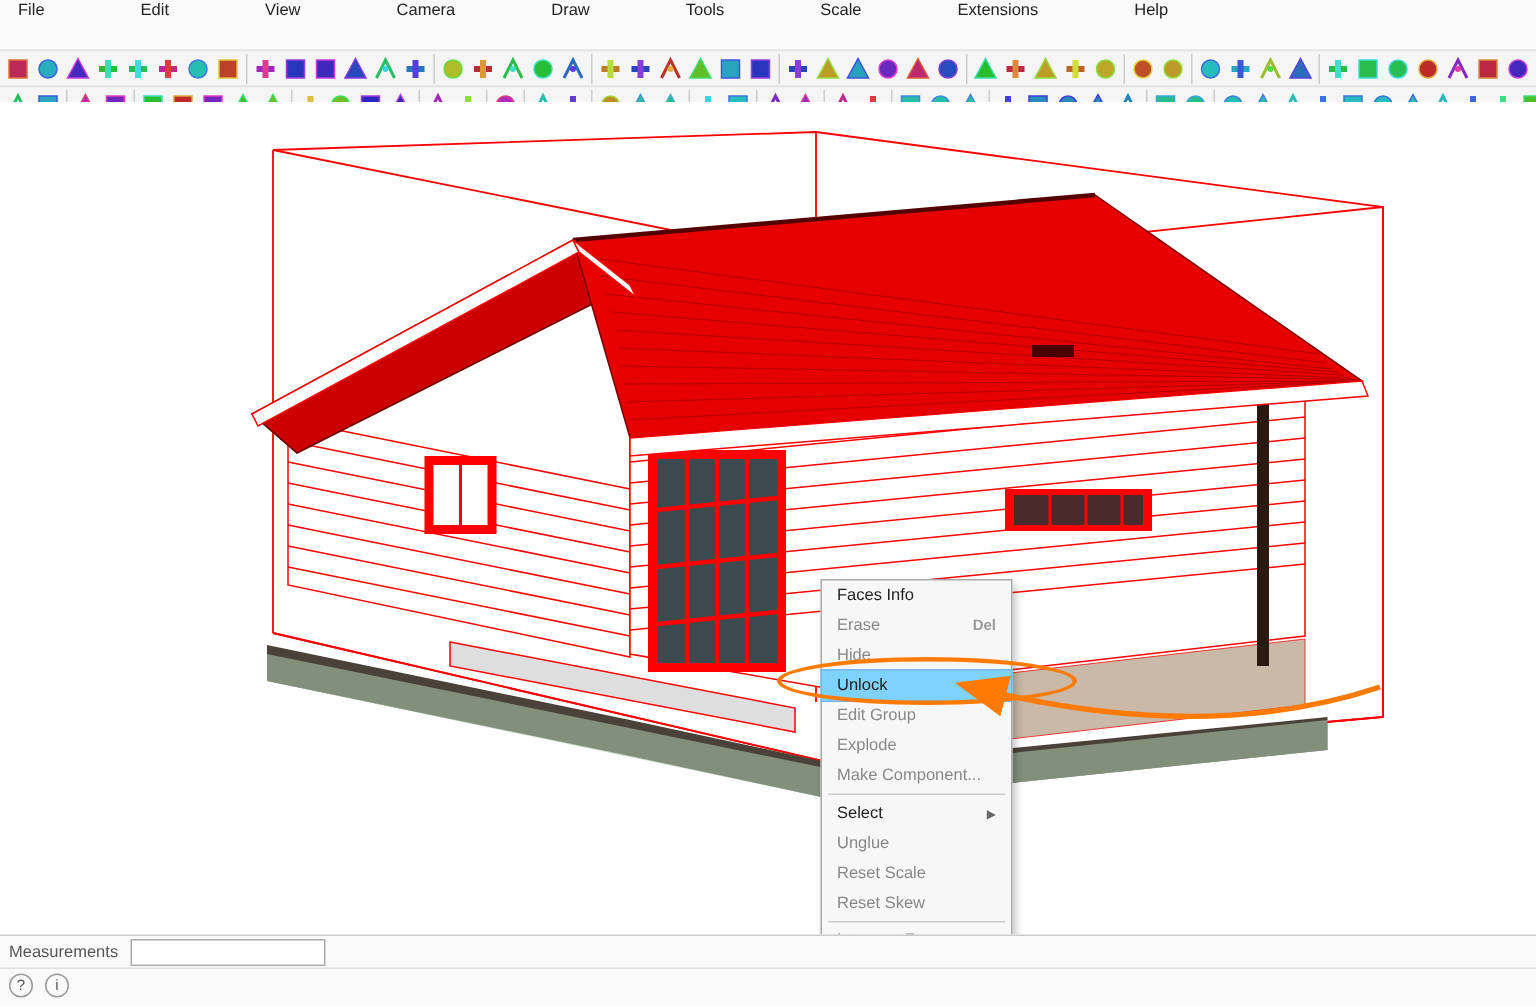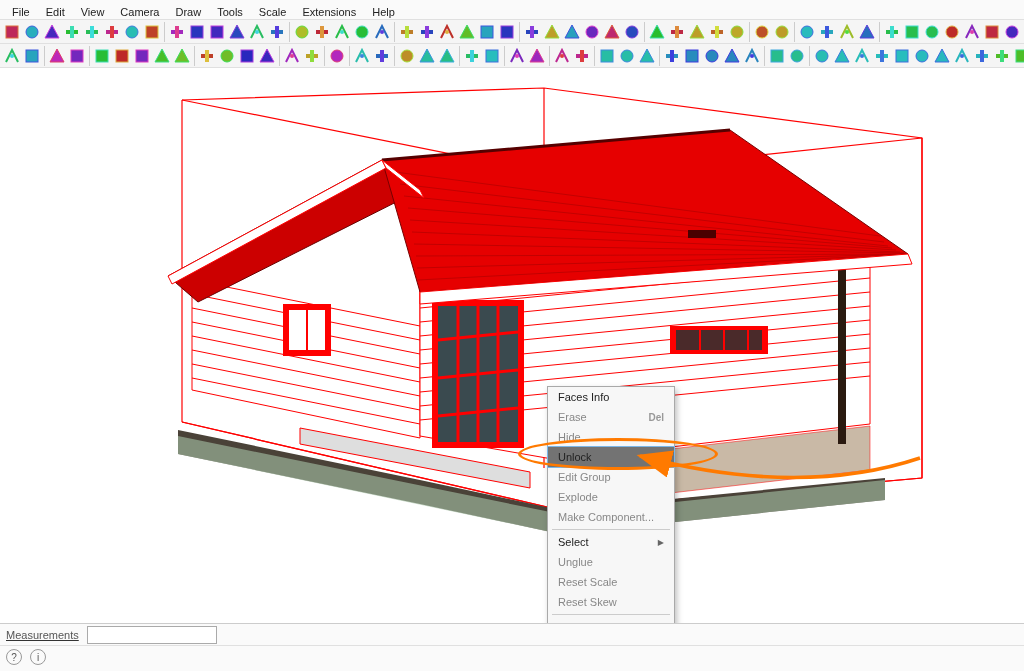--- a/index.html
+++ b/index.html
@@ -1,42 +1,42 @@
 <!DOCTYPE html>
 <html><head>
 <meta charset="utf-8">
 <style>
   * { box-sizing: border-box; margin: 0; padding: 0; }
   html, body { width: 1024px; height: 671px; font-family: "Segoe UI", Arial, sans-serif; font-size: 11px; background: #fff; overflow: hidden; }
   
-  .menubar { display: flex; align-items: flex-end; height: 20px; padding: 0 4px; background: #fafafa; border-bottom: 1px solid #e0e0e0; }
+  .menubar { display: flex; align-items: flex-start; height: 34px; padding: 0 4px; background: #fafafa; border-bottom: 1px solid #e0e0e0; gap: 48px; }
   .menubar span { padding: 1px 8px; cursor: default; color: #222; }
   
   .toolbars { background: #f5f5f5; border-bottom: 1px solid #ccc; }
   .toolbar-row { display: flex; align-items: center; height: 24px; padding: 0 2px; border-bottom: 1px solid #e0e0e0; }
   .tool { width: 20px; height: 20px; margin: 0 1px; display: inline-flex; align-items: center; justify-content: center; border: 1px solid transparent; cursor: pointer; }
   .tsep { width: 6px; height: 20px; border-left: 1px solid #ccc; margin: 0 2px; }
   .tool svg { width: 16px; height: 16px; }
   
   .spacer { flex: 1; }
   
   .viewport { position: absolute; top: 68px; left: 0; right: 0; bottom: 48px; background: #fff; overflow: hidden; }
   .scene { position: absolute; inset: 0; }
   
   .status { position: absolute; bottom: 0; left: 0; right: 0; height: 48px; background: #fafafa; border-top: 1px solid #ccc; font-size: 11px; color: #333; }
-  .status-row1 { display: flex; align-items: center; height: 22px; padding: 2px 6px; border-bottom: 1px solid #e0e0e0; text-decoration: underline; }
+  .status-row1 { display: flex; align-items: center; height: 22px; padding: 2px 6px; border-bottom: 1px solid #e0e0e0; }
   .status-row2 { display: flex; align-items: center; height: 22px; padding: 2px 6px; gap: 8px; }
   .measure-label { color: #555; margin-right: 8px; }
   .measure-box { width: 130px; height: 18px; border: 1px solid #aaa; background: #fff; }
   .status-icon { width: 16px; height: 16px; border: 1px solid #999; border-radius: 8px; display: inline-flex; align-items: center; justify-content: center; font-size: 10px; color: #555; }
   
   .ctx { position: absolute; left: 547px; top: 318px; width: 128px; background: #f7f7f7; border: 1px solid #a9a9a9; box-shadow: 2px 3px 6px rgba(0,0,0,0.25); font-size: 11px; color: #888; }
   .ctx-item { padding: 4px 10px; cursor: default; display: flex; justify-content: space-between; align-items: center; }
   .ctx-item.enabled { color: #222; }
-  .ctx-item.highlight { background: #737373; color: #222; border: 1px solid #7ab6e8; margin: -1px; }
+  .ctx-item.highlight { background: #7dd3fc; color: #222; border: 1px solid #7ab6e8; margin: -1px; }
   .ctx-sep { height: 1px; background: #ccc; margin: 2px 4px; }
   .ctx-arrow { font-size: 8px; color: #666; }
   .shortcut { color: #999; font-size: 10px; font-weight: bold; }
   
   .annot-ellipse { position: absolute; left: 518px; top: 370px; width: 200px; height: 32px; border: 3px solid #ff7a00; border-radius: 50%; pointer-events: none; }
 </style>
 </head>
 <body>
 
 <div class="menubar">

